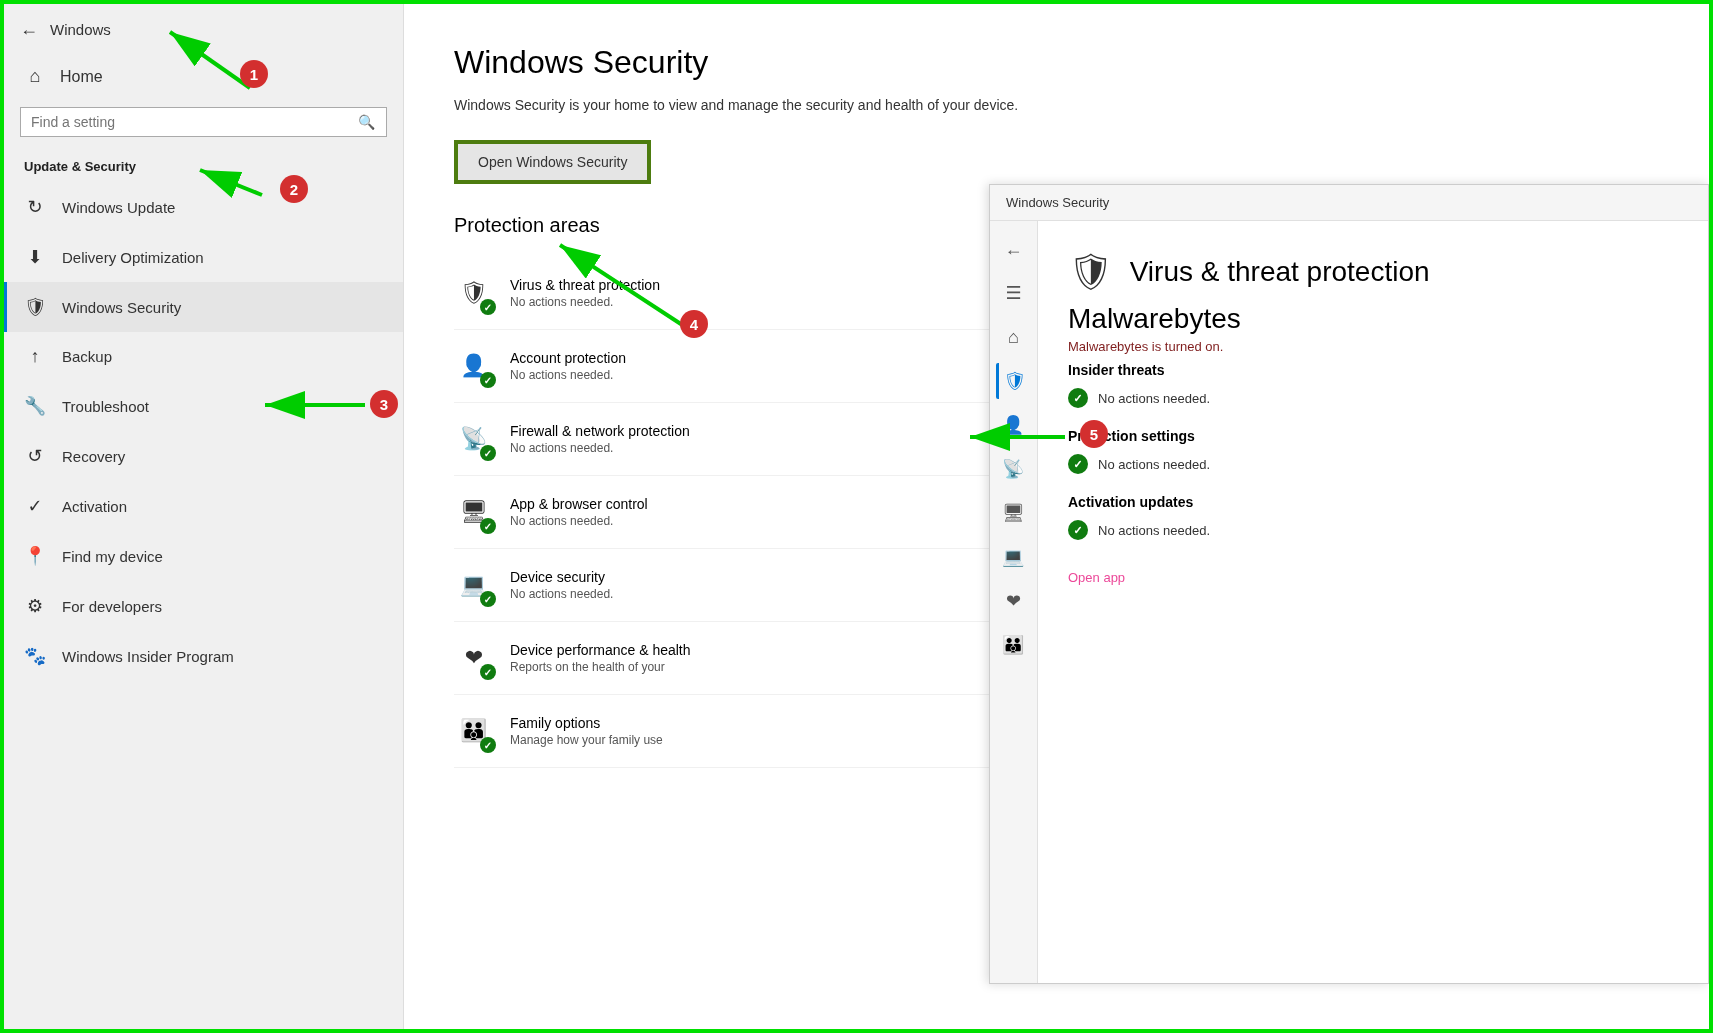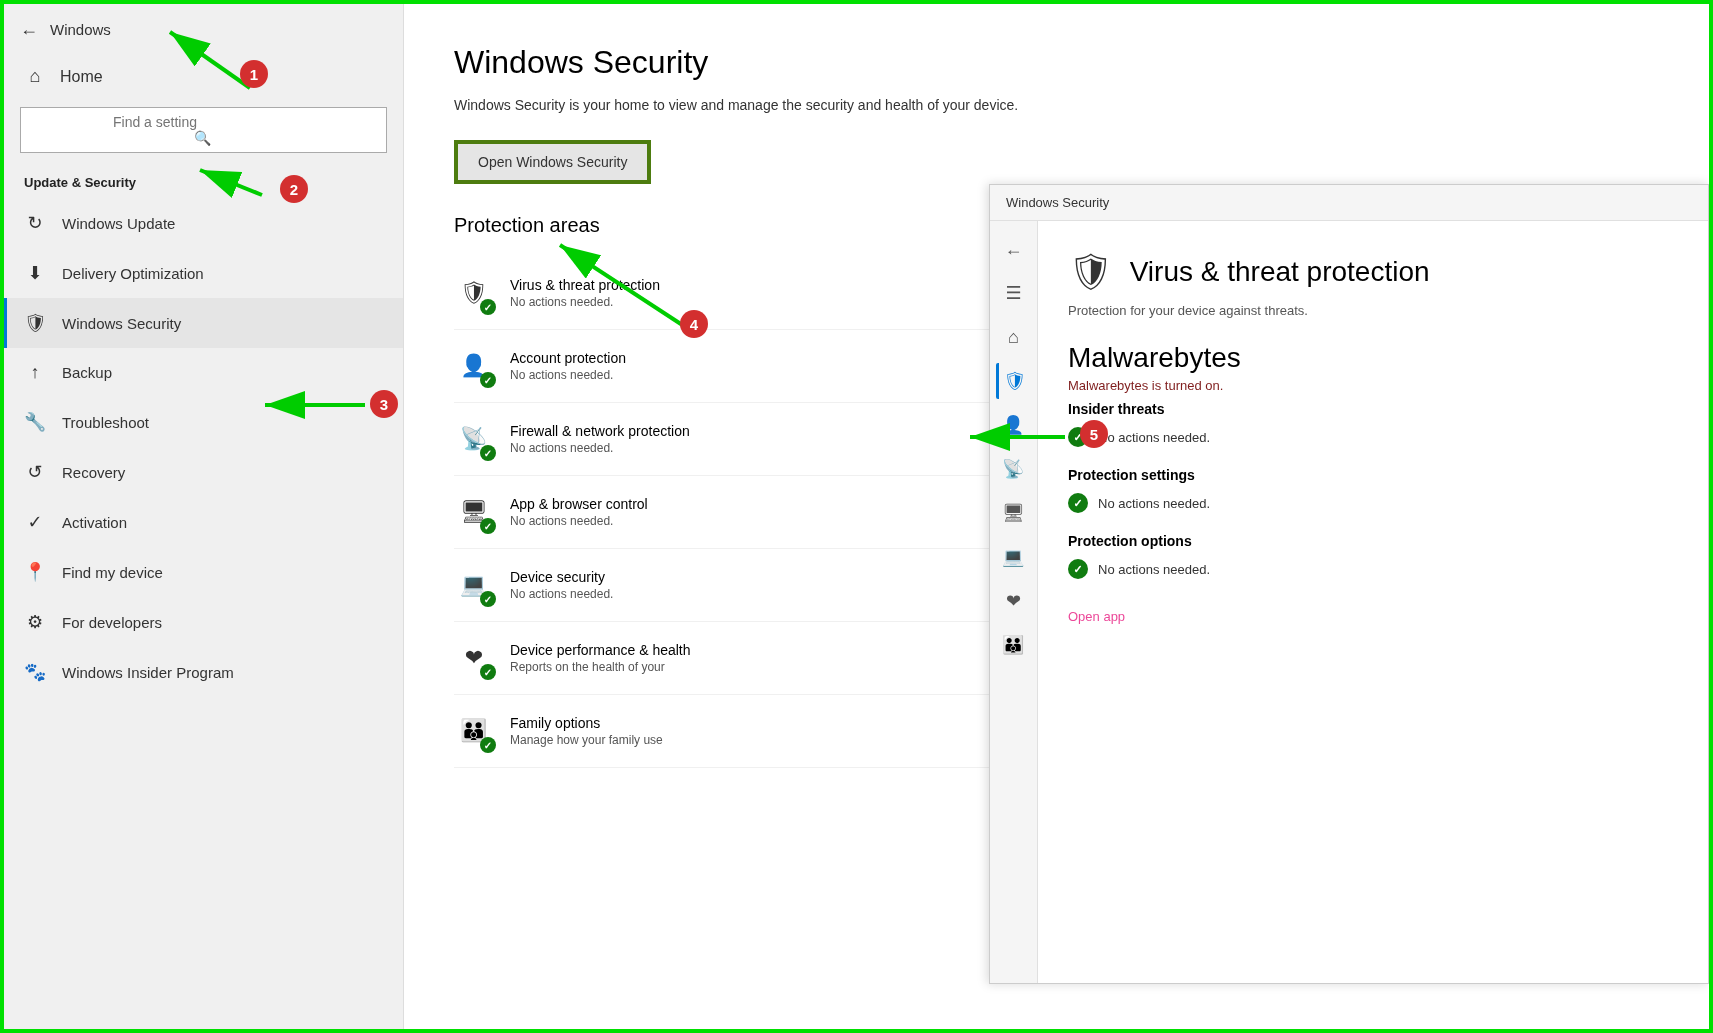--- a/index.html
+++ b/index.html
@@ -62,21 +62,20 @@
       gap: 14px;
     }
 
     .search-box {
       margin: 8px 16px;
       display: flex;
       align-items: center;
       border: 1px solid #aaa;
       background: white;
       padding: 6px 10px;
-      flex-direction: column;
     }
 
     .search-input {
       border: none;
       outline: none;
       flex: 1;
       font-size: 14px;
       background: transparent;
       color: #555;
     }
@@ -563,21 +562,20 @@
           <div class="overlay-sidebar-icon">💻</div>
           <div class="overlay-sidebar-icon">❤</div>
           <div class="overlay-sidebar-icon">👪</div>
         </div>
 
         <div class="overlay-main">
           <div class="overlay-header">
             <span class="overlay-shield">🛡</span>
             <h1 class="overlay-main-title">Virus &amp; threat protection</h1>
           </div>
-          <p class="overlay-subtitle">Protection for your device against threats.</p>
 
           <div class="overlay-section">
             <h2 class="malware-title">Malwarebytes</h2>
             <p class="malware-desc">Malwarebytes is turned on.</p>
 
             <div class="overlay-section">
               <div class="overlay-section-name">Insider threats</div>
               <div class="status-row">
                 <div class="green-check-circle">✓</div>
                 <span>No actions needed.</span>
@@ -586,21 +584,21 @@
 
             <div class="overlay-section">
               <div class="overlay-section-name">Protection settings</div>
               <div class="status-row">
                 <div class="green-check-circle">✓</div>
                 <span>No actions needed.</span>
               </div>
             </div>
 
             <div class="overlay-section">
-              <div class="overlay-section-name">Protection options</div>
+              <div class="overlay-section-name">Activation updates</div>
               <div class="status-row">
                 <div class="green-check-circle">✓</div>
                 <span>No actions needed.</span>
               </div>
             </div>
 
             <a class="open-app-link">Open app</a>
           </div>
         </div>
       </div>

